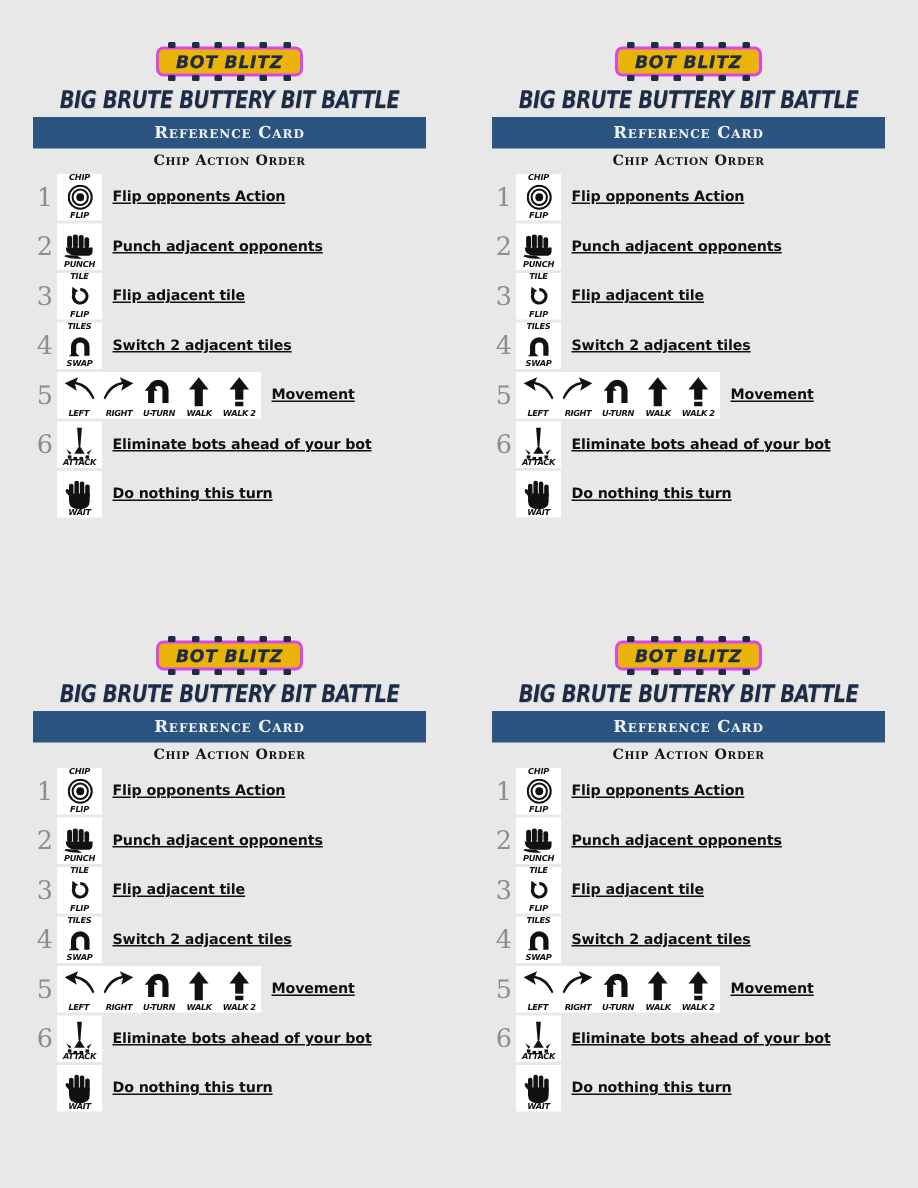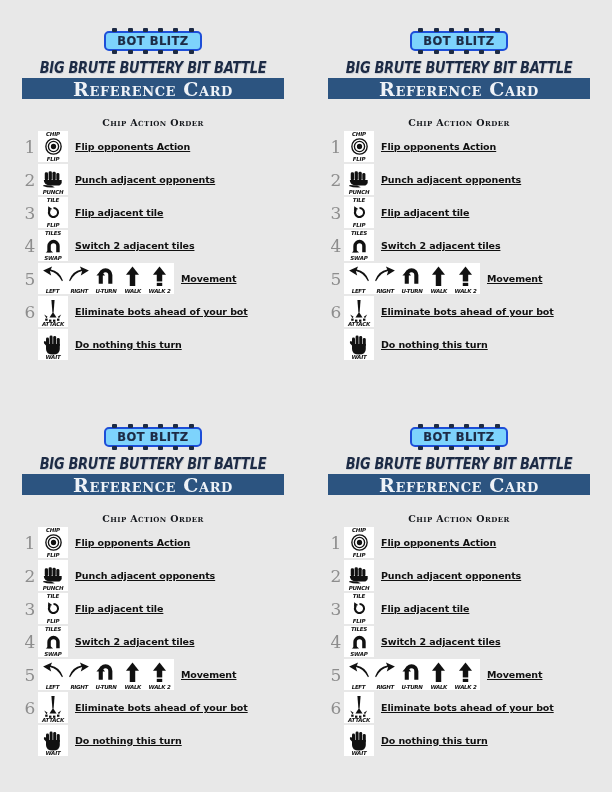--- a/index.html
+++ b/index.html
@@ -33,25 +33,26 @@
 
   
   .logo-wrap {
     display: flex;
     justify-content: center;
     align-items: center;
     height: 26px;
   }
   .logo-badge {
     position: relative;
-    background: #7dd3fc;
-    border: 2px solid #1d4ed8;
+    background: #eab308;
+    border: 2px solid #d946ef;
     border-radius: 5px;
     padding: 1px 11px 1px 11px;
     display: inline-block;
+    font-style: italic;
   }
   .logo-text {
     font-family: "DejaVu Sans", sans-serif;
     font-weight: bold;
     font-size: 11.5px;
     letter-spacing: 0.5px;
     color: #1d2b45;
     line-height: 14px;
     white-space: nowrap;
     -webkit-text-stroke: 0.2px #1d2b45;
@@ -96,37 +97,37 @@
     background: #2c5480;
     height: 21px;
     display: flex;
     align-items: center;
     justify-content: center;
     margin-top: 5px;
   }
   .banner-text {
     font-family: "DejaVu Serif", serif;
     font-weight: bold;
-    font-size: 19px;
+    font-size: 11px;
     color: #eef2f7;
     letter-spacing: 0.6px;
     font-variant: small-caps;
     text-transform: capitalize;
     line-height: 16px;
   }
 
   .section-title {
     text-align: center;
     font-family: "DejaVu Serif", serif;
     font-weight: bold;
     font-size: 9.5px;
     color: #14171c;
     font-variant: small-caps;
     letter-spacing: 0.4px;
-    margin-top: 18px;
+    margin-top: 3px;
     margin-bottom: 2px;
   }
 
   
   .rows { margin-top: 2px; }
   .row {
     display: flex;
     align-items: center;
     height: 33px;
   }

